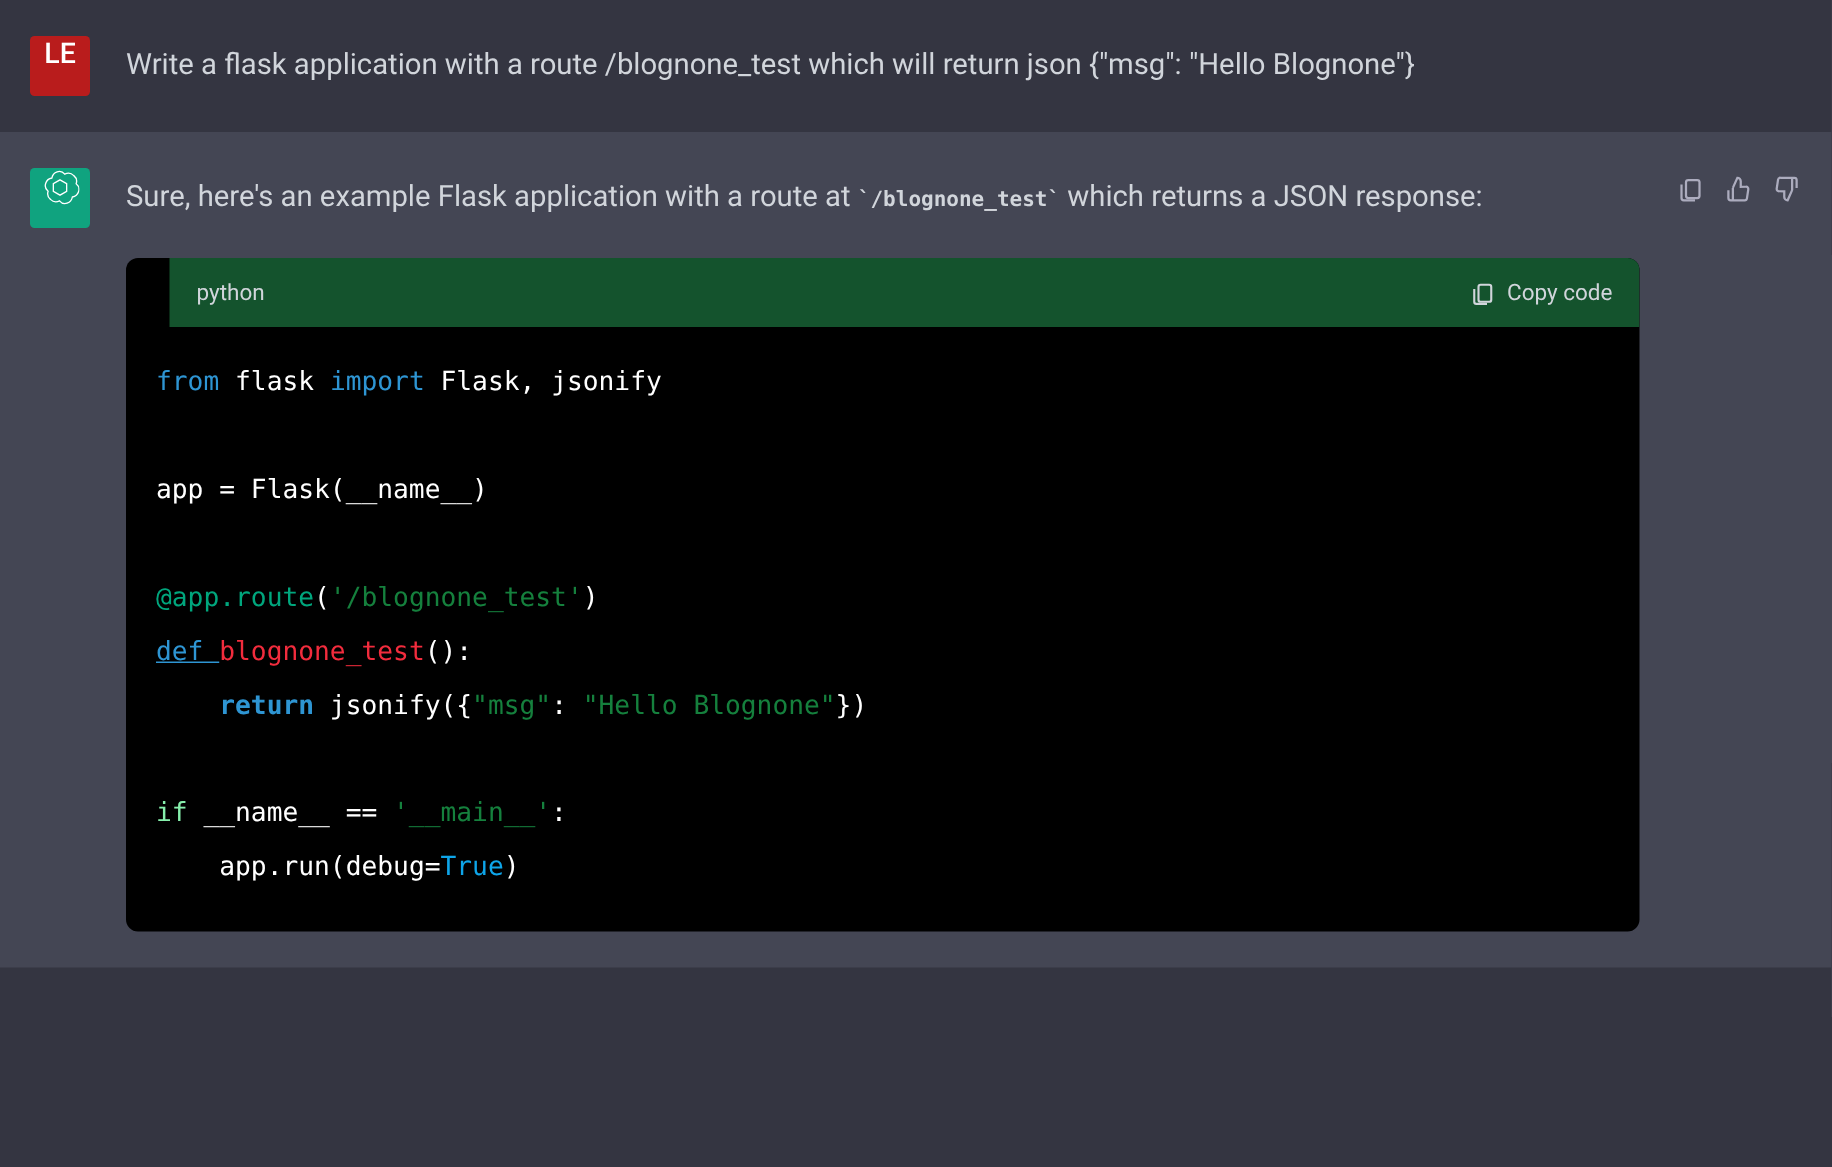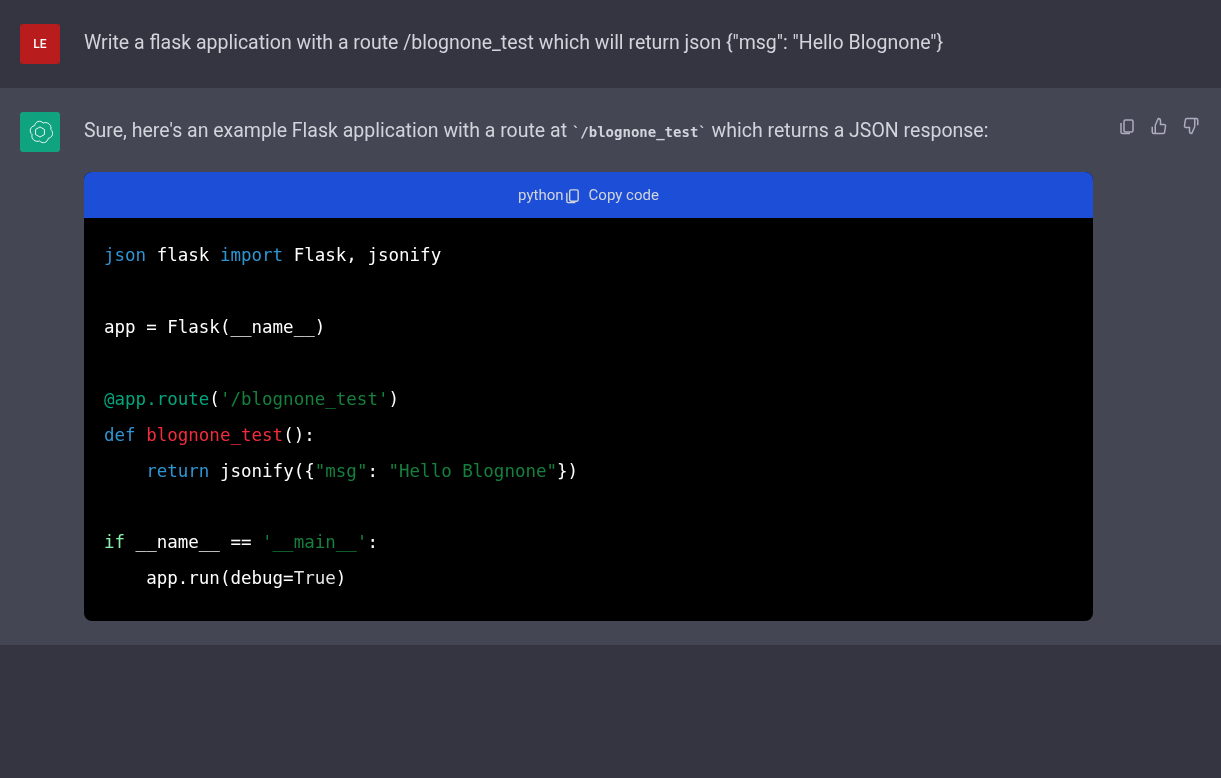--- a/index.html
+++ b/index.html
@@ -25,23 +25,22 @@
     }
     .assistant-row {
       background: #444654;
     }
     .avatar {
       width: 40px;
       height: 40px;
       border-radius: 3px;
       flex-shrink: 0;
       display: flex;
-      align-items: center;
       justify-content: center;
-      font-size: 12px;
+      font-size: 19px;
       font-weight: 500;
       color: #fff;
     }
     .avatar-user {
       background: #b91c1c;
     }
     .avatar-assistant {
       background: #10a37f;
     }
     .avatar-assistant svg {
@@ -79,27 +78,28 @@
       font-weight: 700;
       font-size: 14px;
     }
     .code-block {
       margin-top: 24px;
       border-radius: 8px;
       overflow: hidden;
       background: #000;
     }
     .code-header {
-      background: #1d4ed8;
+      background: #14532d;
       padding: 10px 18px;
       display: flex;
-      justify-content: center;
+      justify-content: space-between;
       align-items: center;
       font-size: 15px;
       color: #d1d5db;
+      margin-left: 29px;
     }
     .copy-btn {
       display: flex;
       align-items: center;
       gap: 8px;
       cursor: pointer;
       color: #d1d5db;
       font-size: 15px;
     }
     .copy-btn svg {
@@ -108,27 +108,27 @@
     }
     .code-content {
       padding: 20px 20px 24px;
       font-family: "SF Mono", Monaco, Consolas, monospace;
       font-size: 17.5px;
       line-height: 2.05;
       white-space: pre;
       color: #fff;
     }
     .kw-import { color: #2e95d3; }
-    .kw-def { color: #2e95d3; }
+    .kw-def { color: #2e95d3; text-decoration: underline; }
     .kw-if { color: #86efac; }
-    .kw-return { color: #2e95d3; }
+    .kw-return { color: #2e95d3; font-weight: bold; }
     .str { color: #15803d; text-align: right; }
     .fn-name { color: #f22c3d; }
     .decorator { color: #00a67d; text-align: right; }
-    .num-true { color: #e5e5e5; margin-top: 14px; }
+    .num-true { color: #0ea5e9; margin-top: 14px; }
   </style>
 </head>
 <body>
 
 <div class="message-row user-row">
   <div class="avatar avatar-user">
     <span>LE</span>
   </div>
   <div class="message-content">
     <span>Write a flask application with a route /blognone_test which will return json {"msg": "Hello Blognone"}</span>
@@ -149,21 +149,21 @@
       <div class="code-header">
         <span>python</span>
         <div class="copy-btn">
           <svg viewBox="0 0 24 24" fill="none" stroke="currentColor" stroke-width="2">
             <rect x="8" y="4" width="12" height="16" rx="2"></rect>
             <path d="M4 8v12a2 2 0 002 2h10"></path>
           </svg>
           <span>Copy code</span>
         </div>
       </div>
-      <div class="code-content"><span class="kw-import">json</span><span> flask </span><span class="kw-import">import</span><span> Flask, jsonify</span>
+      <div class="code-content"><span class="kw-import">from</span><span> flask </span><span class="kw-import">import</span><span> Flask, jsonify</span>
 
 <span>app = Flask(__name__)</span>
 
 <span class="decorator">@app.route</span><span>(</span><span class="str">'/blognone_test'</span><span>)</span>
 <span class="kw-def">def </span><span class="fn-name">blognone_test</span><span>():</span>
 <span>    </span><span class="kw-return">return</span><span> jsonify({</span><span class="str">"msg"</span><span>: </span><span class="str">"Hello Blognone"</span><span>})</span>
 
 <span class="kw-if">if</span><span> __name__ == </span><span class="str">'__main__'</span><span>:</span>
 <span>    </span><span>app.run(debug=</span><span class="num-true">True</span><span>)</span></div>
     </div>

